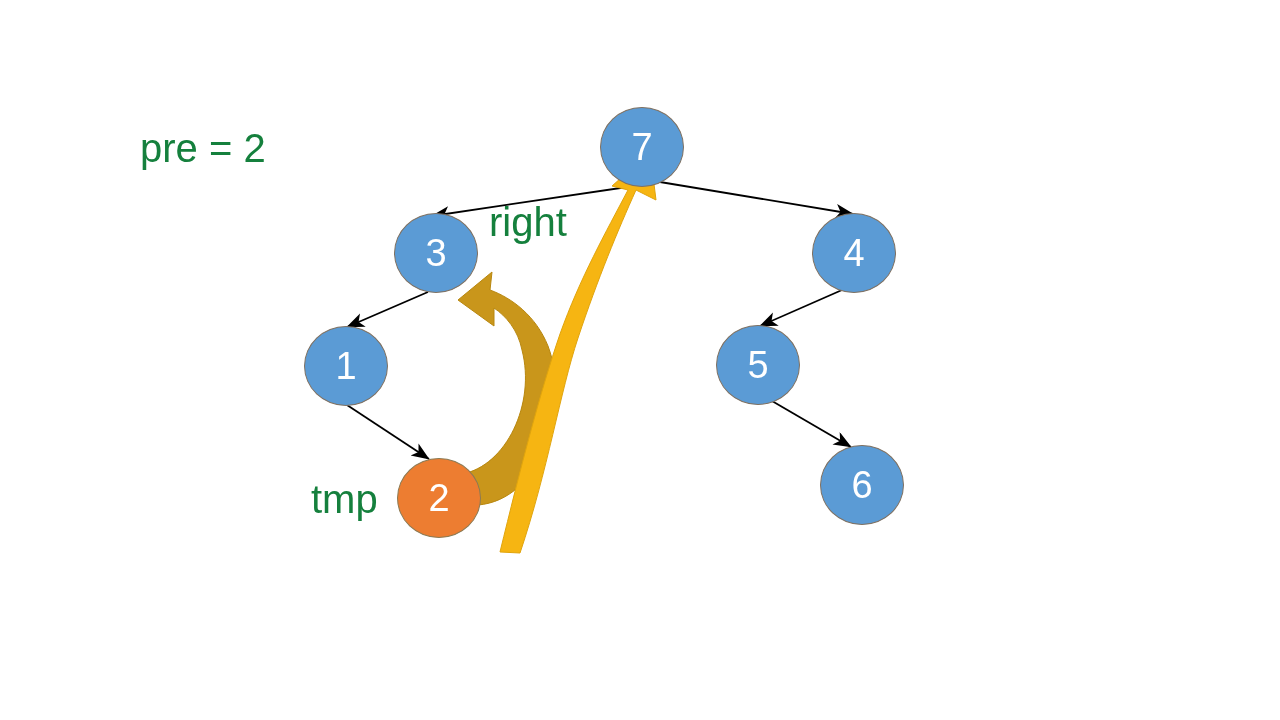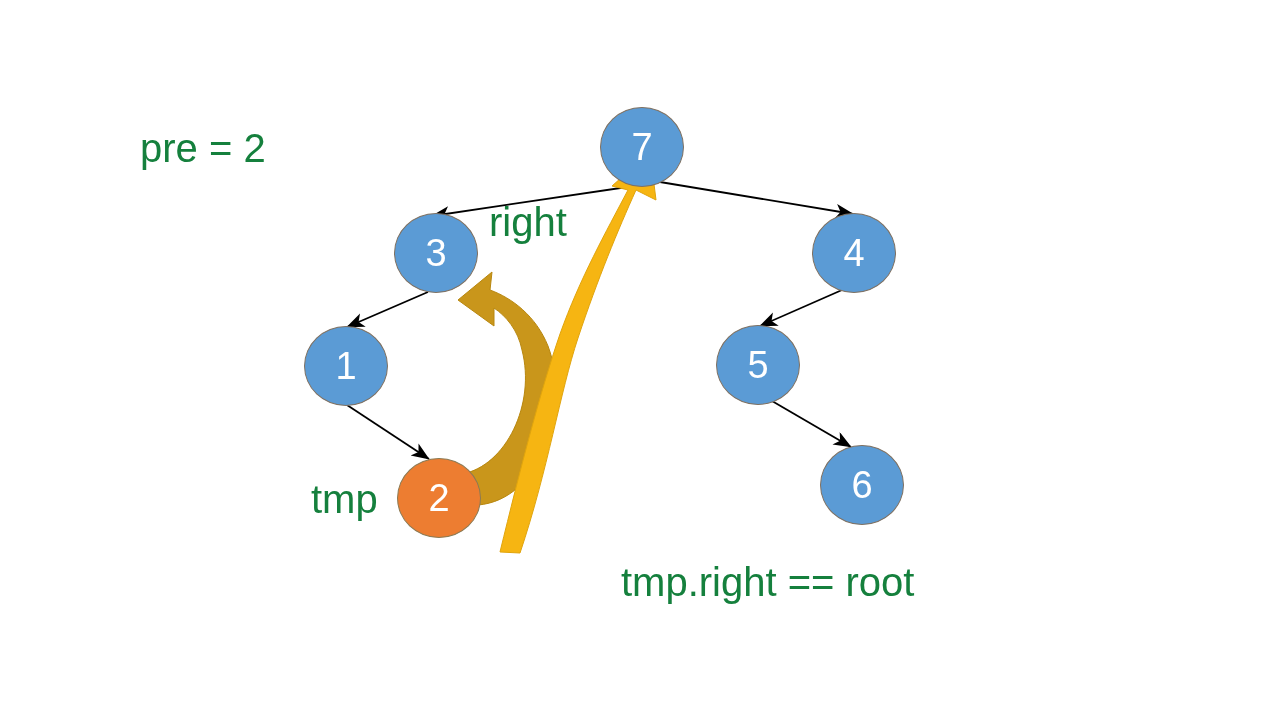--- a/index.html
+++ b/index.html
@@ -138,15 +138,14 @@
   <div class="tree-node node-blue" style="left:820px; top:445px; width:84px; height:80px; font-size:38px;">
     <span class="node-label">6</span>
   </div>
 
   <div class="caption" style="left:140px; top:128px; font-size:40px;">pre = 2</div>
 
   <div class="caption" style="left:489px; top:202px; font-size:40px;">right</div>
 
   <div class="caption" style="left:311px; top:479px; font-size:40px;">tmp</div>
 
-  <div class="caption" style="left:621px; top:562px; font-size:40px;">tmp.right == root</div>
 
 </div>
 
 </body></html>

